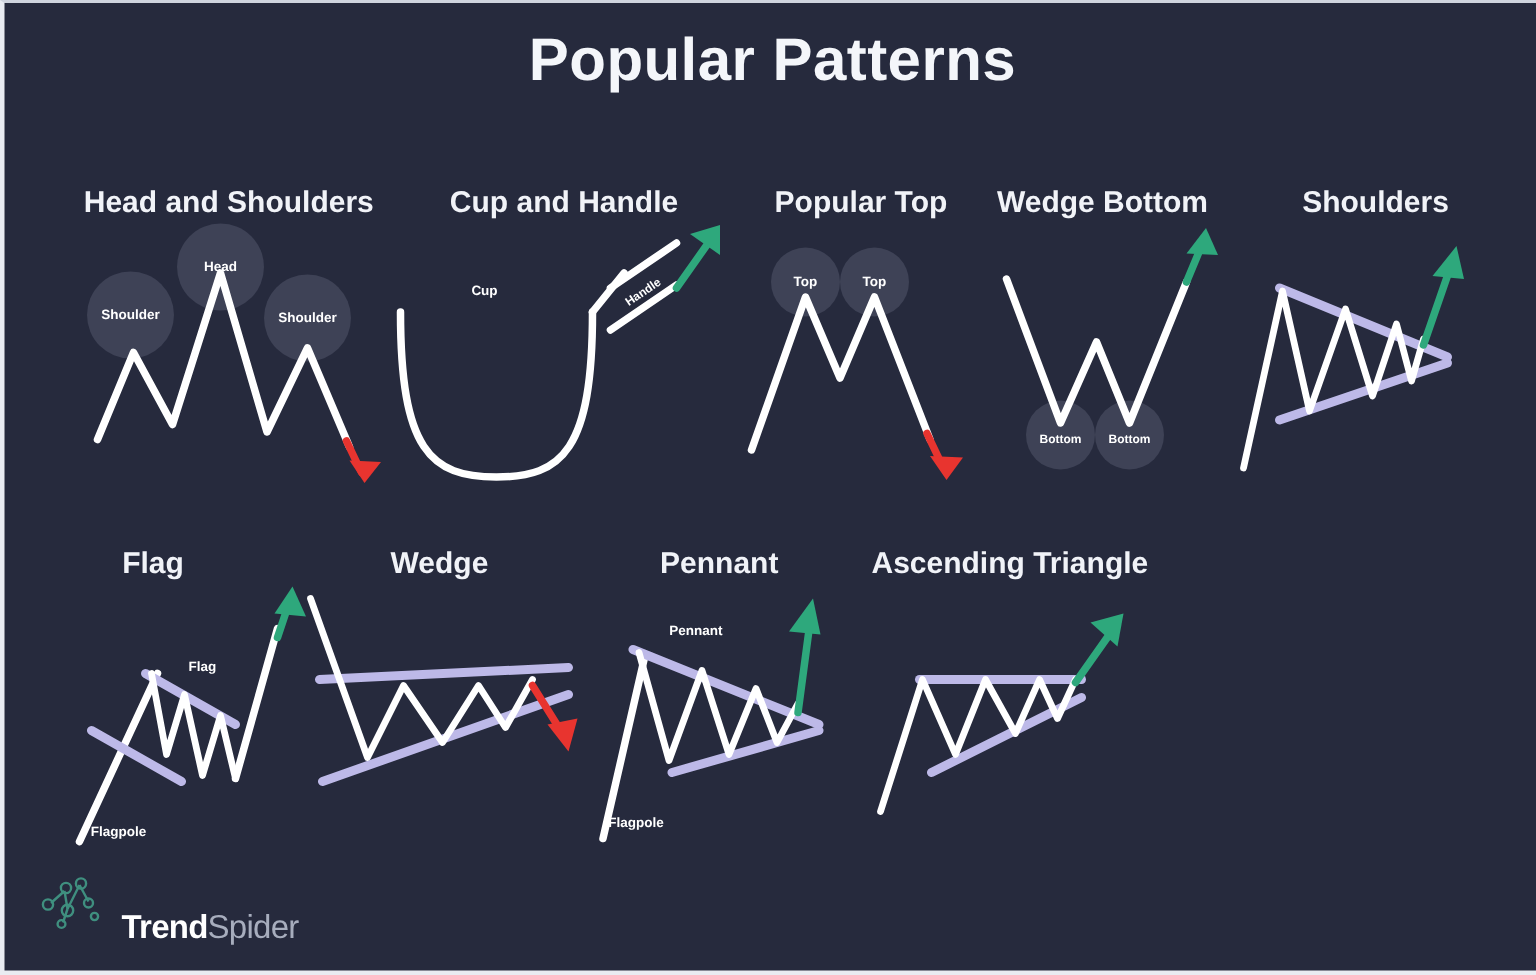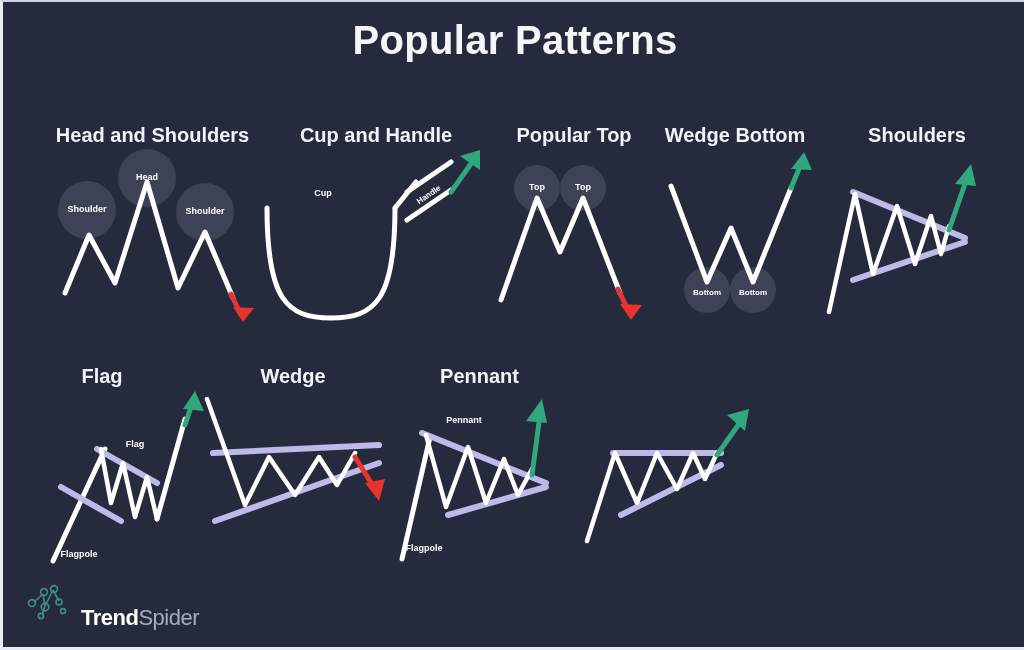--- a/index.html
+++ b/index.html
@@ -221,20 +221,21 @@
           <line x1="140" y1="84" x2="148" y2="24" stroke="#2ea87c" stroke-width="5" stroke-linecap="round"></line>
           <polygon points="150,8 134,30 155,32" fill="#2ea87c"></polygon>
         </g>
         <text class="lbl" x="72" y="30">Pennant</text>
         <text class="lbl" x="32" y="158">Flagpole</text>
       </svg>
     </div>
   </div>
 
   <div class="pattern" style="left:578px; top:363px; width:180px; height:190px;">
+    <div class="pattern-title">Ascending Triangle</div>
     <div class="pattern-art">
       <svg width="188" height="160" viewBox="0 0 188 160">
         <line x1="32" y1="62" x2="140" y2="62" stroke="#bdb9e8" stroke-width="6" stroke-linecap="round"></line>
         <line x1="40" y1="124" x2="140" y2="74" stroke="#bdb9e8" stroke-width="6" stroke-linecap="round"></line>
         <polyline points="6,150 34,62 56,112 76,62 96,98 112,62 124,88 136,62" fill="none" stroke="#ffffff" stroke-width="4.5" stroke-linecap="round" stroke-linejoin="round"></polyline>
         <g>
           <line x1="136" y1="64" x2="160" y2="30" stroke="#2ea87c" stroke-width="5" stroke-linecap="round"></line>
           <polygon points="168,18 146,24 164,40" fill="#2ea87c"></polygon>
         </g>
       </svg>

